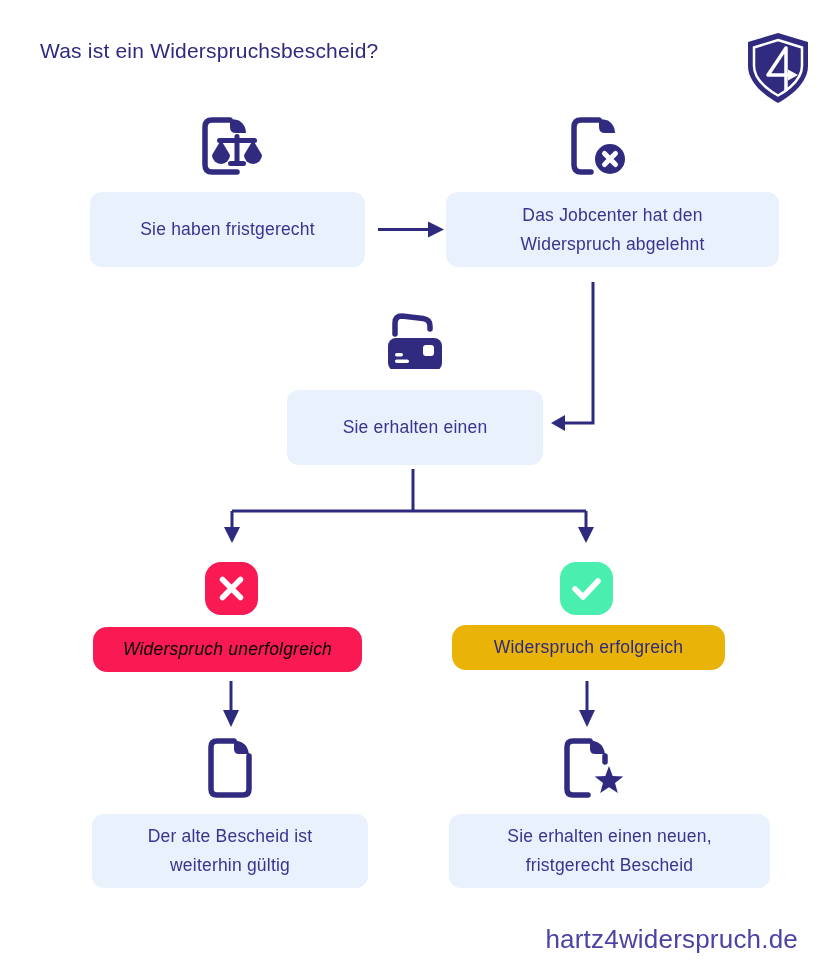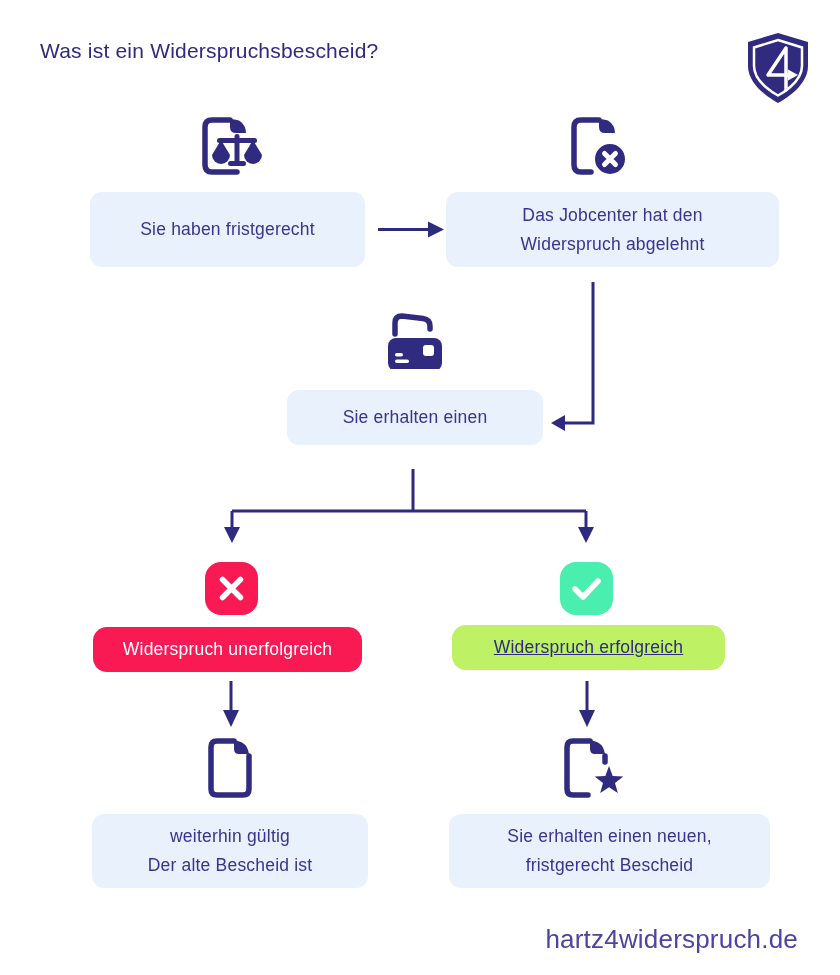--- a/index.html
+++ b/index.html
@@ -14,22 +14,22 @@
   }
   .note{
     background:#e9f1fc;border-radius:12px;display:flex;flex-direction:column;
     align-items:center;justify-content:center;text-align:center;
     color:#3a3390;font-size:17.5px;line-height:29px;letter-spacing:.2px;
   }
   .pill{
     border-radius:14px;display:flex;align-items:center;justify-content:center;
     font-size:17.5px;letter-spacing:.2px;
   }
-  .pill-fail{background:#f91a53;color:#ffffff;}
-  .pill-success{background:#bef264;color:#2f2a7f;text-decoration:underline;}
+  .pill-fail{background:#f91a53;color:#000000;font-style:italic;}
+  .pill-success{background:#eab308;color:#2f2a7f;}
   .badge{
     width:53px;height:53px;border-radius:16px;display:flex;
     align-items:center;justify-content:center;
   }
   .badge-fail{background:#f91a53;}
   .badge-success{background:#4aefb0;}
   .footer{
     right:42px;top:924px;font-size:26px;color:#4c43a4;font-weight:500;
     letter-spacing:.2px;
   }
@@ -100,21 +100,21 @@
   <div class="abs" style="left:387px;top:307px;">
     <svg width="56" height="62" viewBox="0 0 56 62">
       <path d="M8 27 L8 16 Q8 9 15 9 L36 11.5 Q43 12.5 43 19 L43 22" fill="none" stroke="#312b80" stroke-width="5.5" stroke-linecap="round"></path>
       <rect x="1" y="31" width="54" height="33" rx="8" fill="#312b80"></rect>
       <rect x="36" y="38" width="11" height="11" rx="3" fill="#ffffff"></rect>
       <rect x="8" y="46" width="8" height="3.5" rx="1.75" fill="#ffffff"></rect>
       <rect x="8" y="52.5" width="14" height="3.5" rx="1.75" fill="#ffffff"></rect>
     </svg>
   </div>
 
-  <div class="abs note" style="left:287px;top:390px;width:256px;height:55px;align-items:center;">
+  <div class="abs note" style="left:287px;top:390px;width:256px;height:75px;align-items:center;">
     <span>Sie erhalten einen</span>
   </div>
 
   <div class="abs" style="left:218px;top:467px;">
     <svg width="380" height="80" viewBox="0 0 380 80">
       <line x1="195" y1="2" x2="195" y2="44" stroke="#2e2a7e" stroke-width="3"></line>
       <line x1="14" y1="44" x2="368" y2="44" stroke="#2e2a7e" stroke-width="3"></line>
       <line x1="14" y1="44" x2="14" y2="62" stroke="#2e2a7e" stroke-width="3"></line>
       <polygon points="6,60 22,60 14,76" fill="#2e2a7e"></polygon>
       <line x1="368" y1="44" x2="368" y2="62" stroke="#2e2a7e" stroke-width="3"></line>
@@ -161,22 +161,22 @@
 
   <div class="abs" style="left:560px;top:737px;">
     <svg width="66" height="62" viewBox="0 0 66 62">
       <path d="M30 4 H13 Q7 4 7 10 V52 Q7 58 13 58 H28 M45 19 V25" fill="none" stroke="#312b80" stroke-width="5.5" stroke-linecap="round"></path>
       <path d="M30 3 L30 12 Q30 17 35 17 L45 17 Q44 9 38 5.5 Q34 3.5 30 3 Z" fill="#312b80"></path>
       <polygon points="49,29 52.7,38.9 63.3,39.4 55,45.9 57.8,56.1 49,50.3 40.2,56.1 43,45.9 34.7,39.4 45.3,38.9" fill="#312b80" stroke="#ffffff" stroke-width="3" stroke-linejoin="round" paint-order="stroke"></polygon>
     </svg>
   </div>
 
   <div class="abs note" style="left:92px;top:814px;width:276px;height:74px;">
+    <span>Der alte Bescheid ist</span>
     <span>weiterhin gültig</span>
-    <span>Der alte Bescheid ist</span>
   </div>
 
   <div class="abs note" style="left:449px;top:814px;width:321px;height:74px;">
     <span>Sie erhalten einen neuen,</span>
     <span>fristgerecht Bescheid</span>
   </div>
 
   <div class="abs footer">hartz4widerspruch.de</div>
 
 </div>

